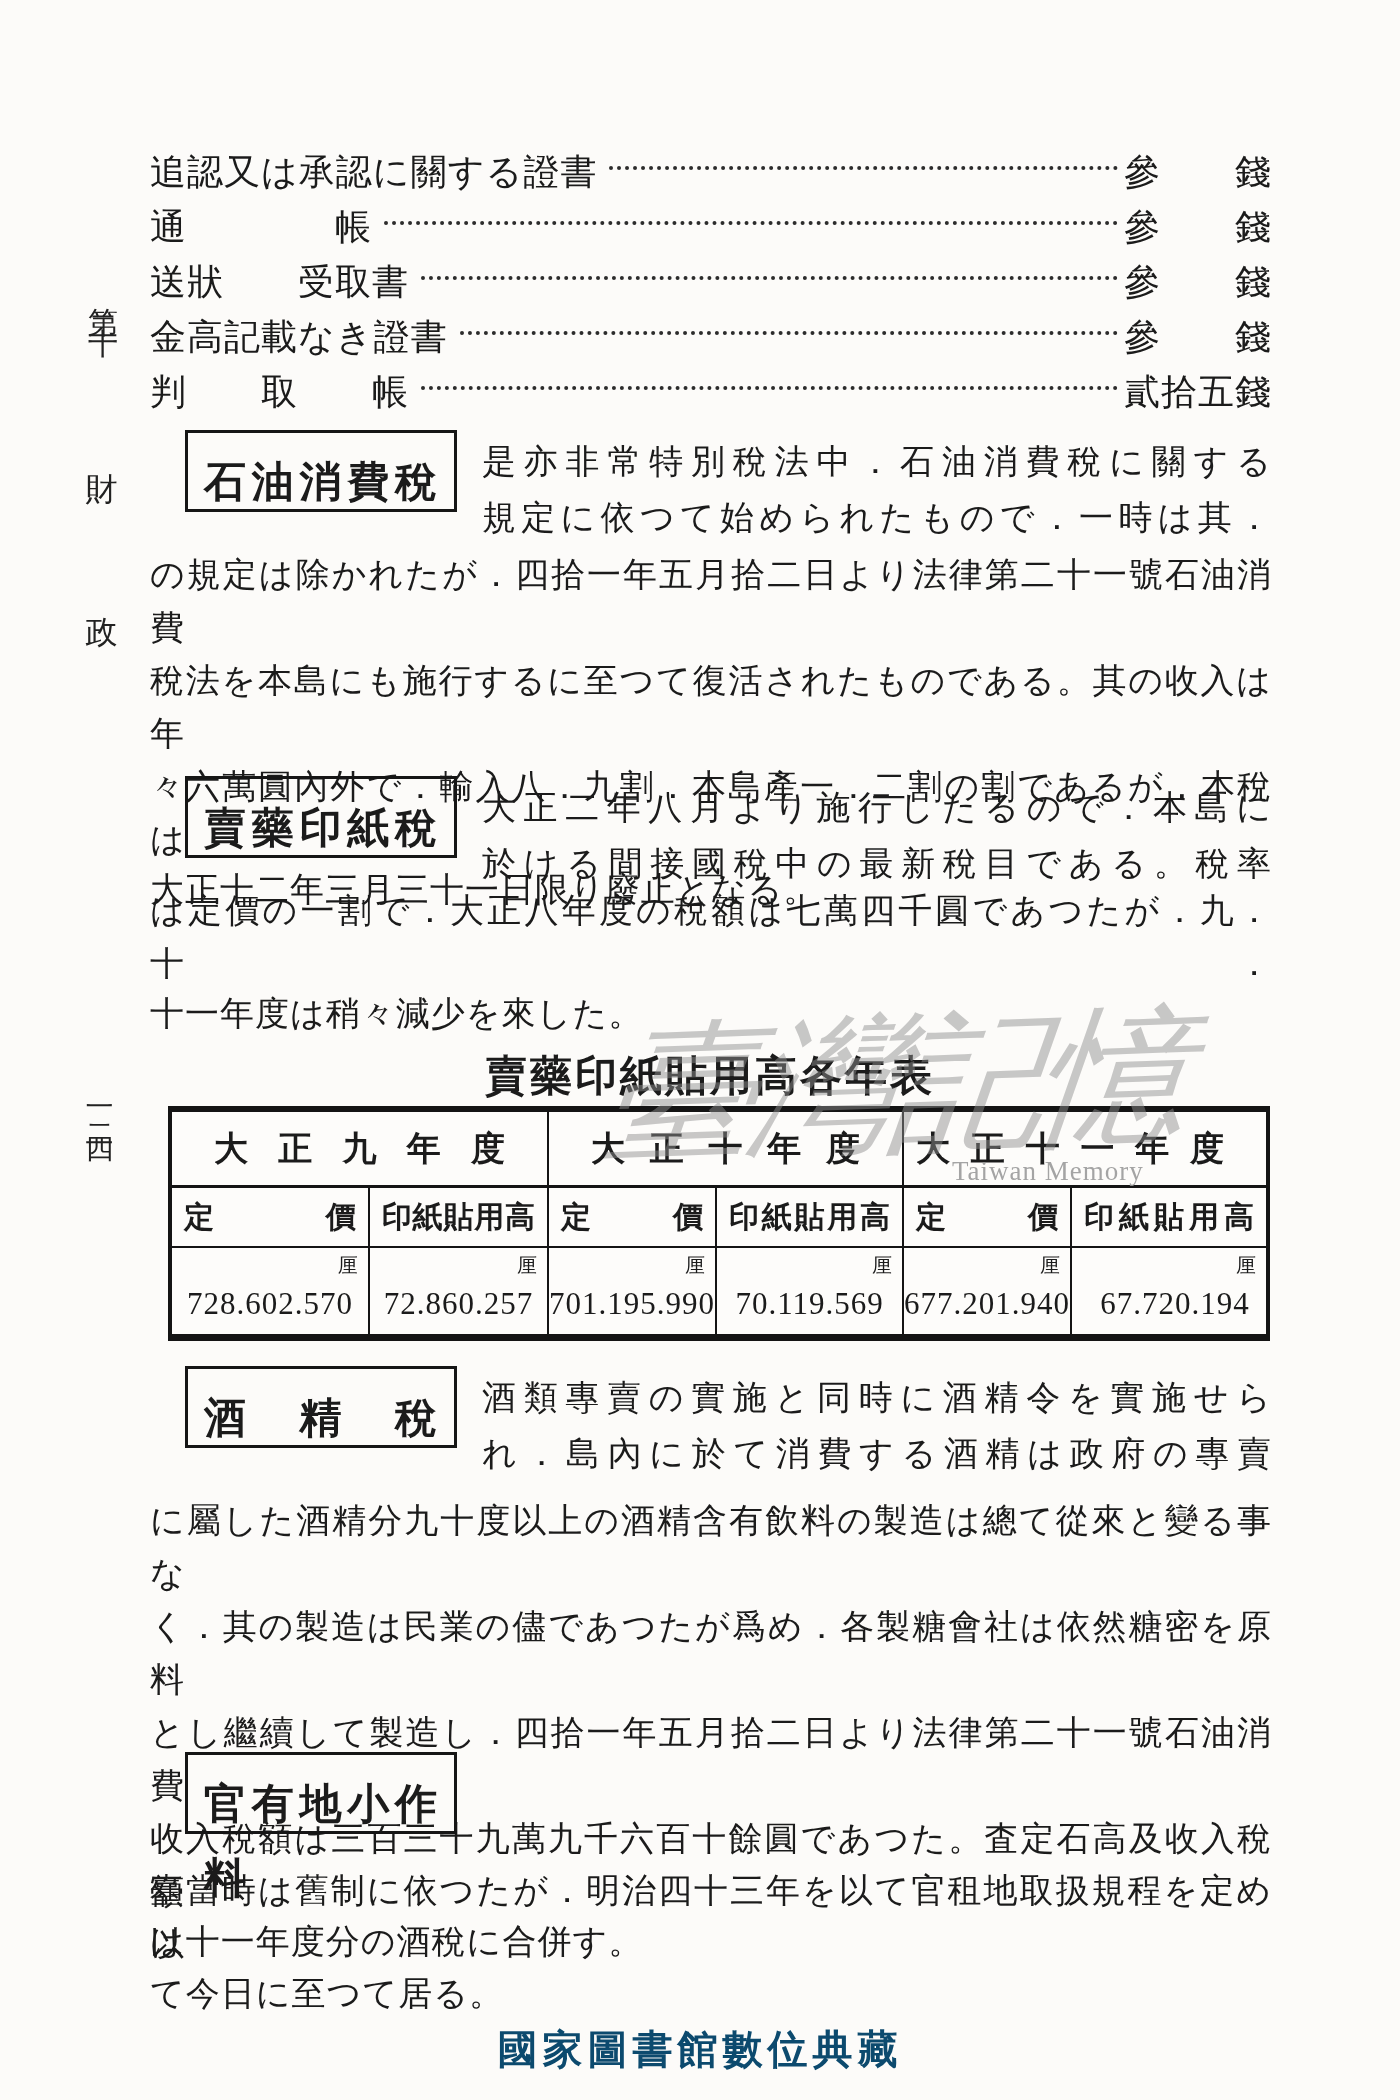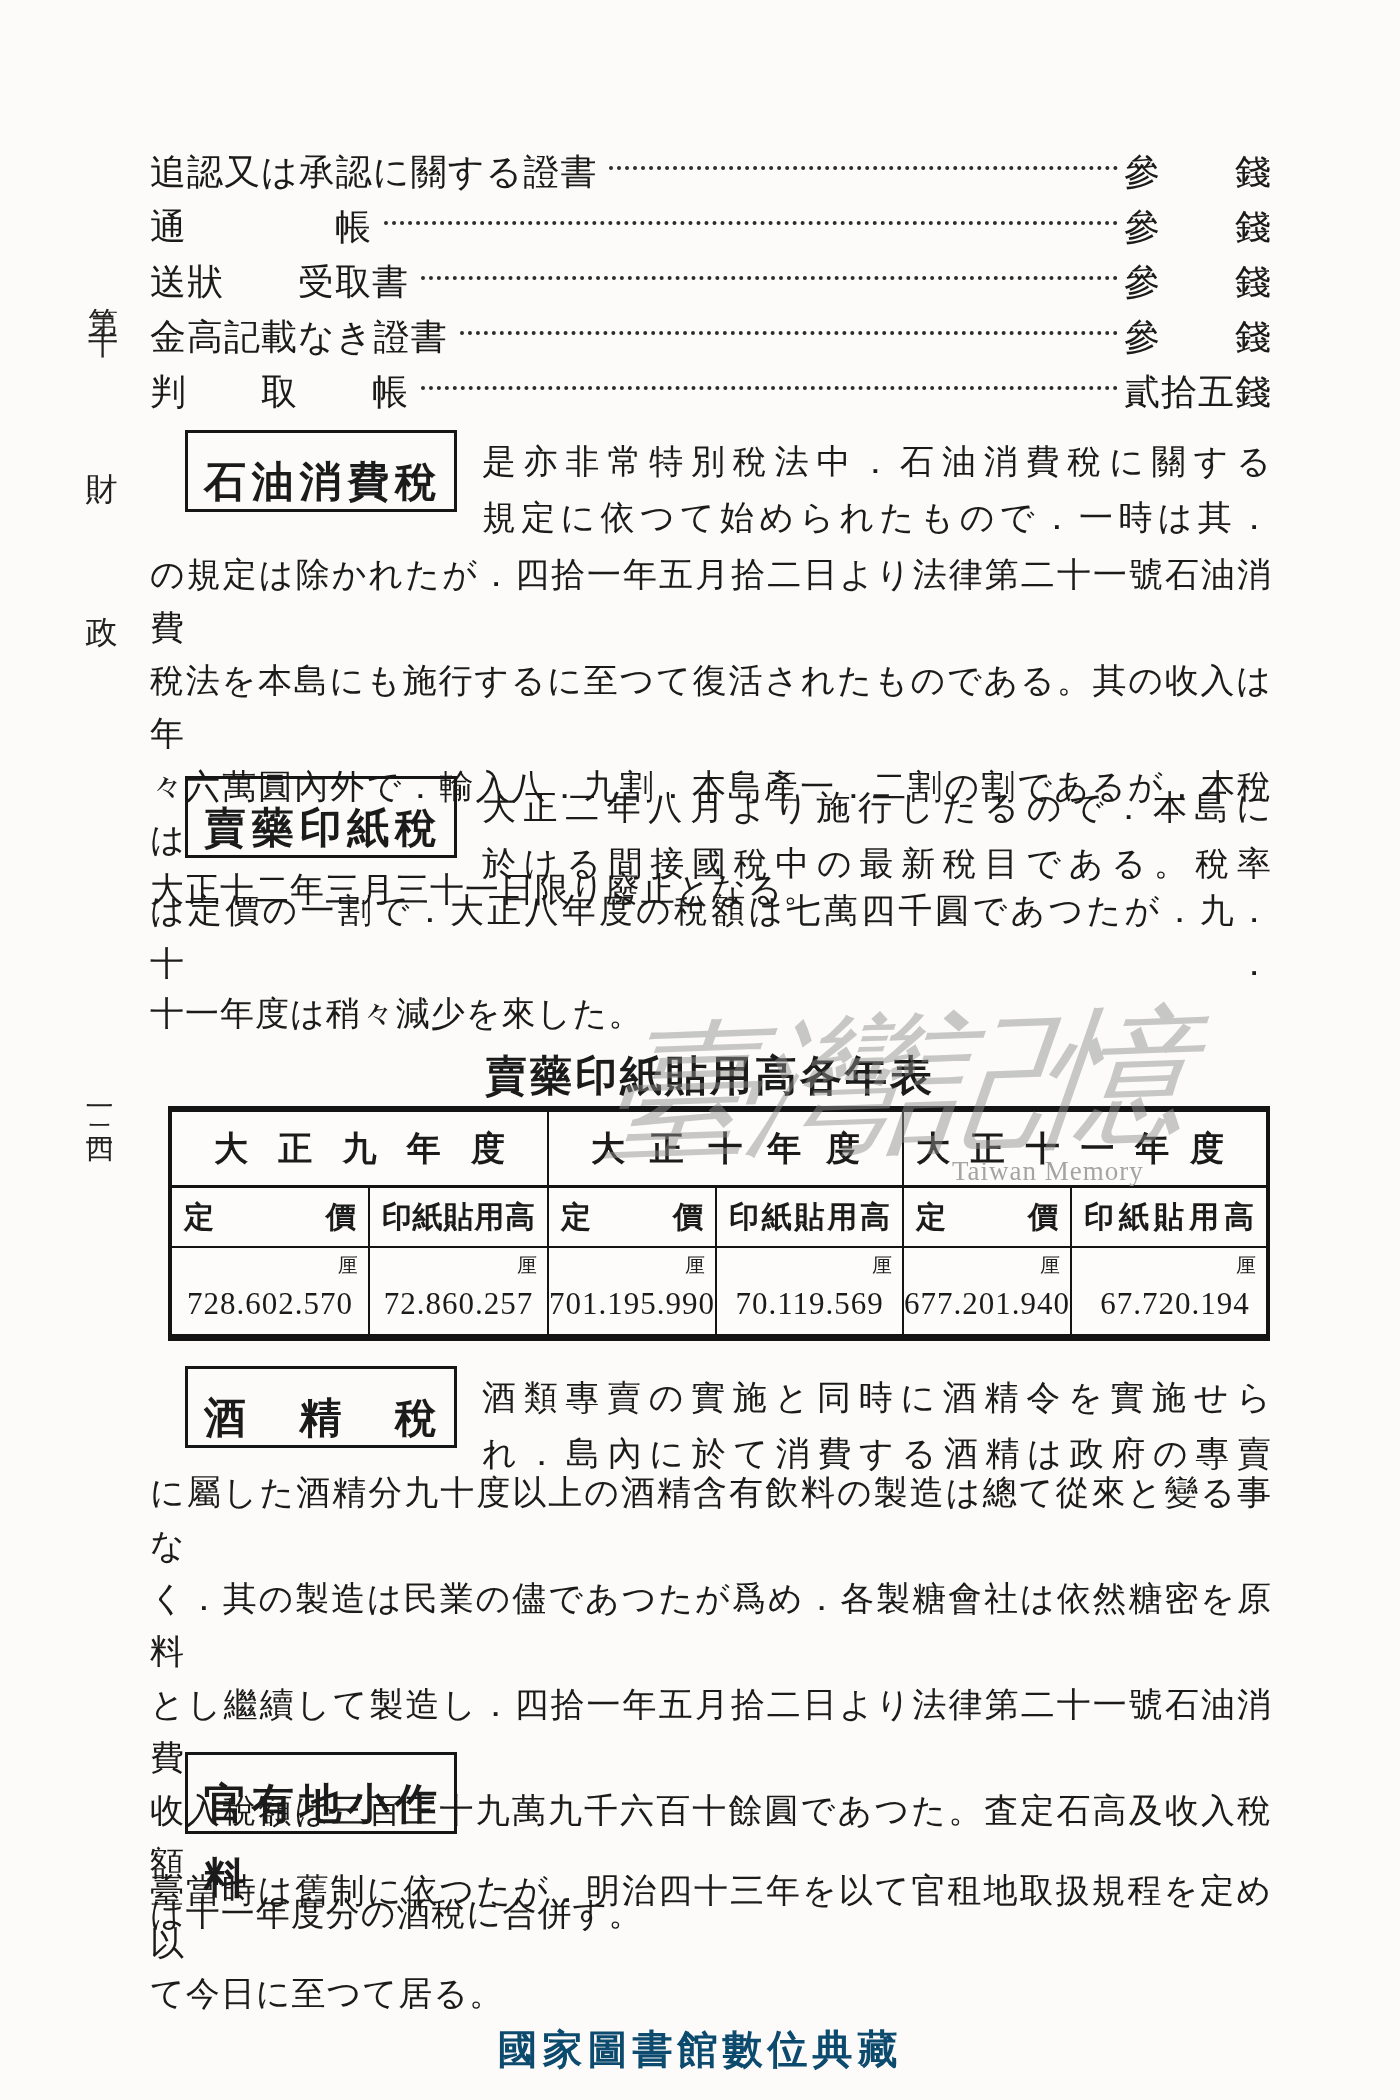--- a/index.html
+++ b/index.html
@@ -180,21 +180,21 @@
 
   <div class="wm-cjk">臺灣記憶</div>
   <div class="wm-en">Taiwan Memory</div>
 
   <div class="section" style="top:1366px;height:380px;">
     <div class="head-box">酒精稅</div>
     <div class="beside">
       <div class="line just">酒類專賣の實施と同時に酒精令を實施せら</div>
       <div class="line just">れ．島內に於て消費する酒精は政府の專賣</div>
     </div>
-    <div class="fullpara" style="top:100px;">
+    <div class="fullpara" style="top:128px;">
       <div class="line just">に屬した酒精分九十度以上の酒精含有飲料の製造は總て從來と變る事な</div>
       <div class="line just">く．其の製造は民業の儘であつたが爲め．各製糖會社は依然糖密を原料</div>
       <div class="line just">とし繼續して製造し．四拾一年五月拾二日より法律第二十一號石油消費</div>
       <div class="line just">收入稅額は三百三十九萬九千六百十餘圓であつた。査定石高及收入稅額</div>
       <div class="line short">は十一年度分の酒稅に合併す。</div>
     </div>
   </div>
 
   <div class="section" style="top:1752px;height:230px;">
     <div class="head-box">官有地小作料</div>

